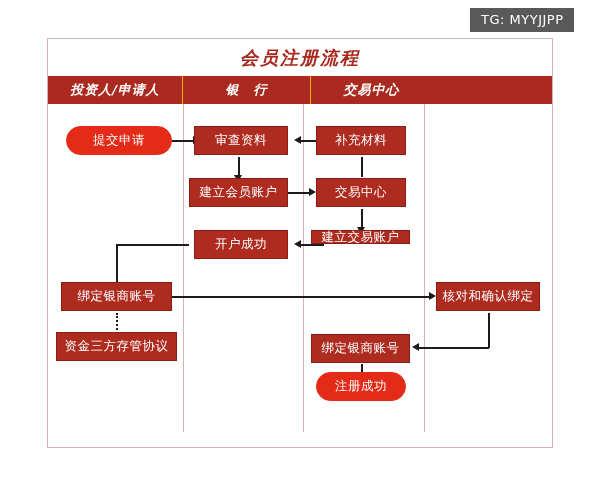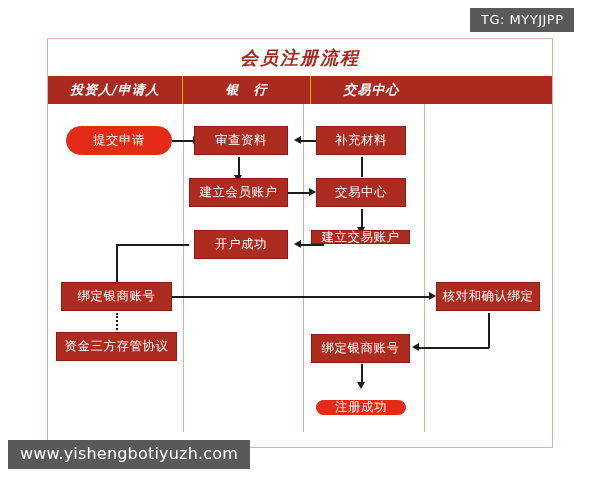--- a/index.html
+++ b/index.html
@@ -188,17 +188,16 @@
   <div class="node rect" style="left:311px;top:230px;width:99px;height:14px;">建立交易账户</div>
 
   <div class="node rect" style="left:61px;top:282px;width:111px;height:29px;">绑定银商账号</div>
 
   <div class="node rect" style="left:56px;top:332px;width:121px;height:29px;">资金三方存管协议</div>
 
   <div class="node rect" style="left:436px;top:282px;width:104px;height:29px;">核对和确认绑定</div>
 
   <div class="node rect" style="left:311px;top:334px;width:99px;height:29px;">绑定银商账号</div>
 
-  <div class="node pill" style="left:316px;top:400px;width:90px;height:15px;">注册成功</div>
-
-  <div class="watermark">www.yishengbotiyuzh.com</div>
+  <div class="node pill" style="left:316px;top:372px;width:90px;height:29px;">注册成功</div>
+
 
 </div>
 
 </body></html>

